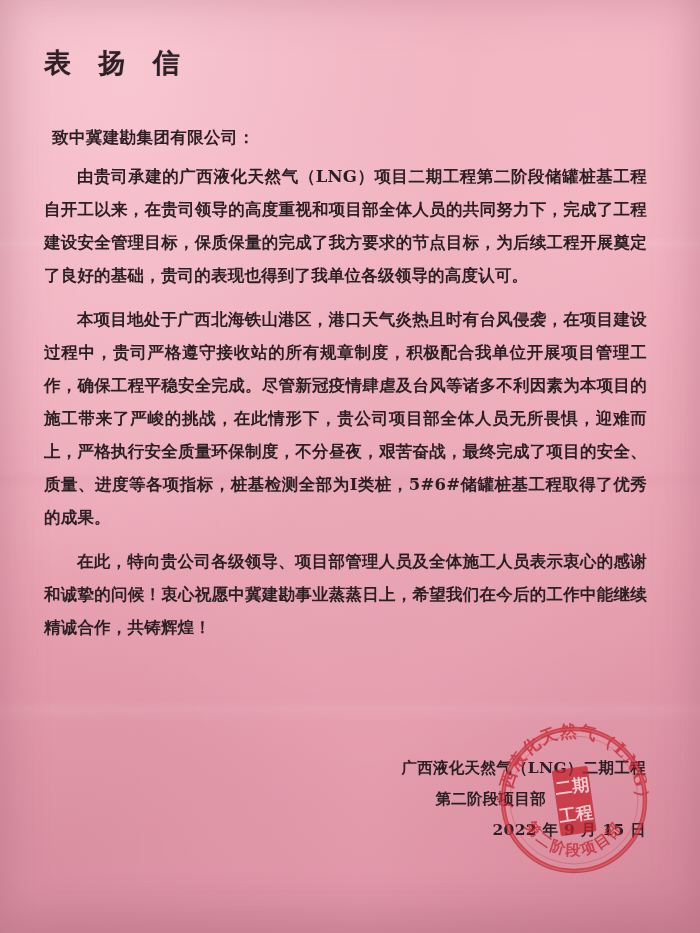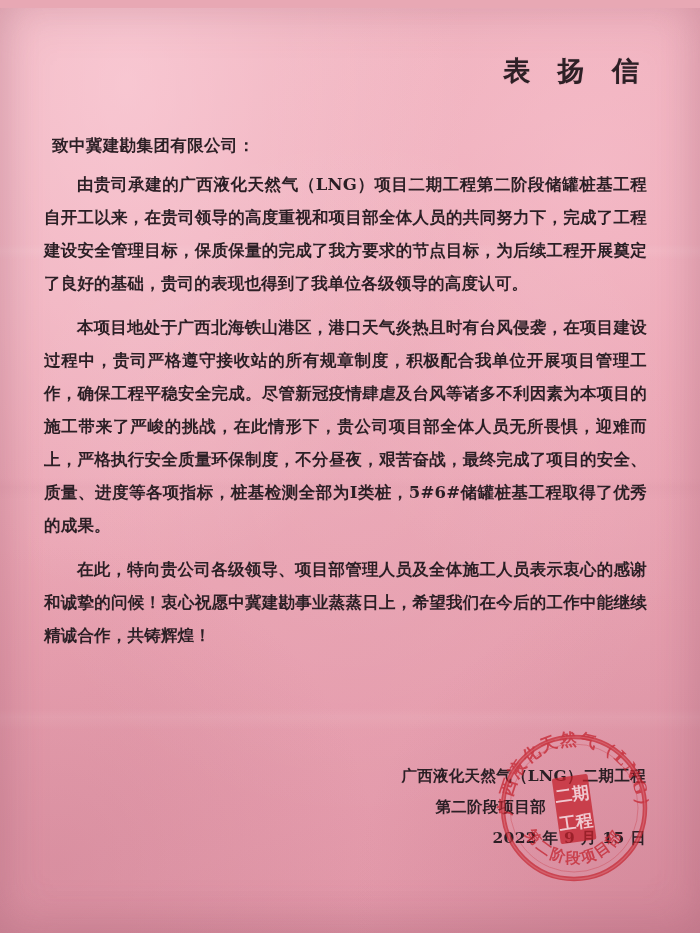--- a/index.html
+++ b/index.html
@@ -66,23 +66,23 @@
   }
 
   
   #content {
     position: relative;
     z-index: 3;
     padding: 0 44px;
   }
 
   #letter-title {
-    margin: 8px;
+    margin: 0;
     padding-top: 45px;
-    text-align: right;
+    text-align: left;
     font-family: "DejaVu Serif", "Liberation Serif", serif;
     font-size: 27px;
     font-weight: 700;
     letter-spacing: 9px;
     color: #2d2026;
     text-shadow: 0 0 1px rgba(50,30,40,0.35);
   }
 
   #salutation {
     margin: 46px 0 0 8px;

